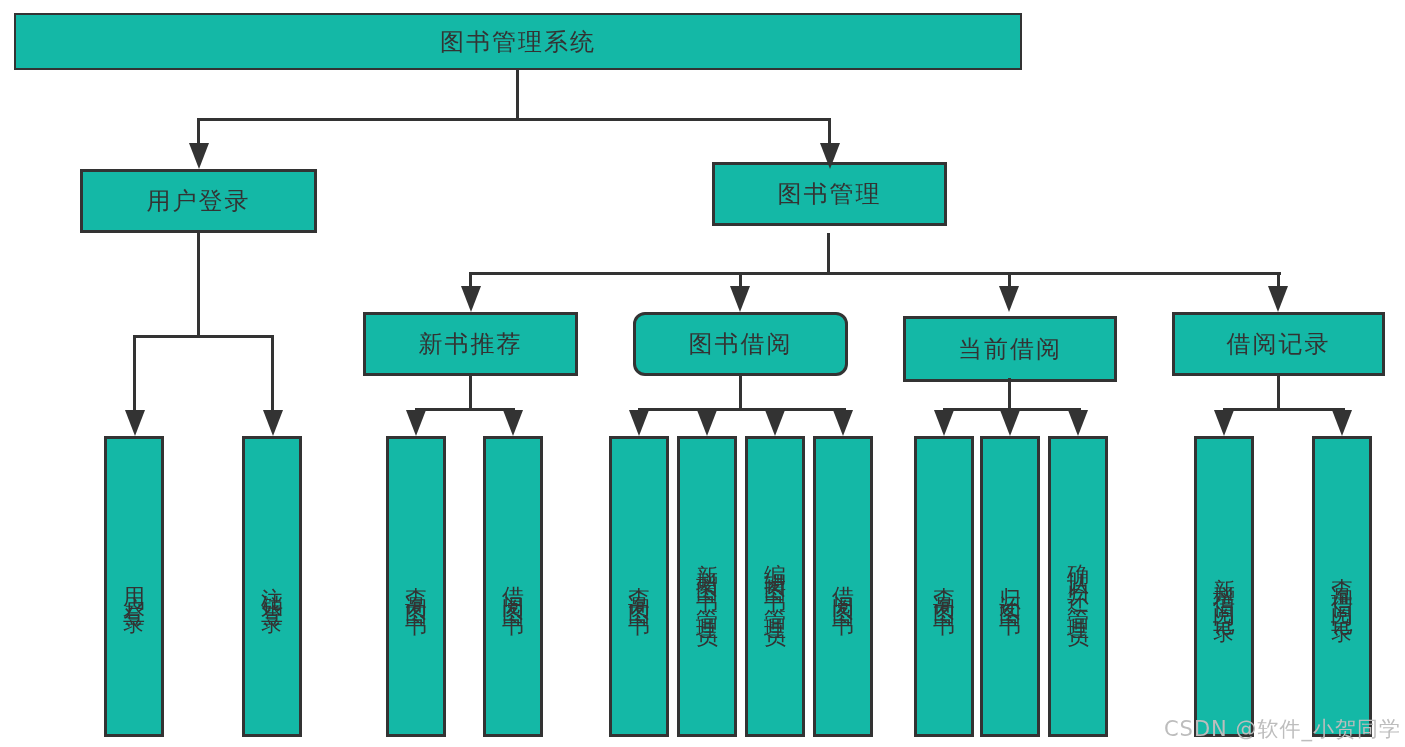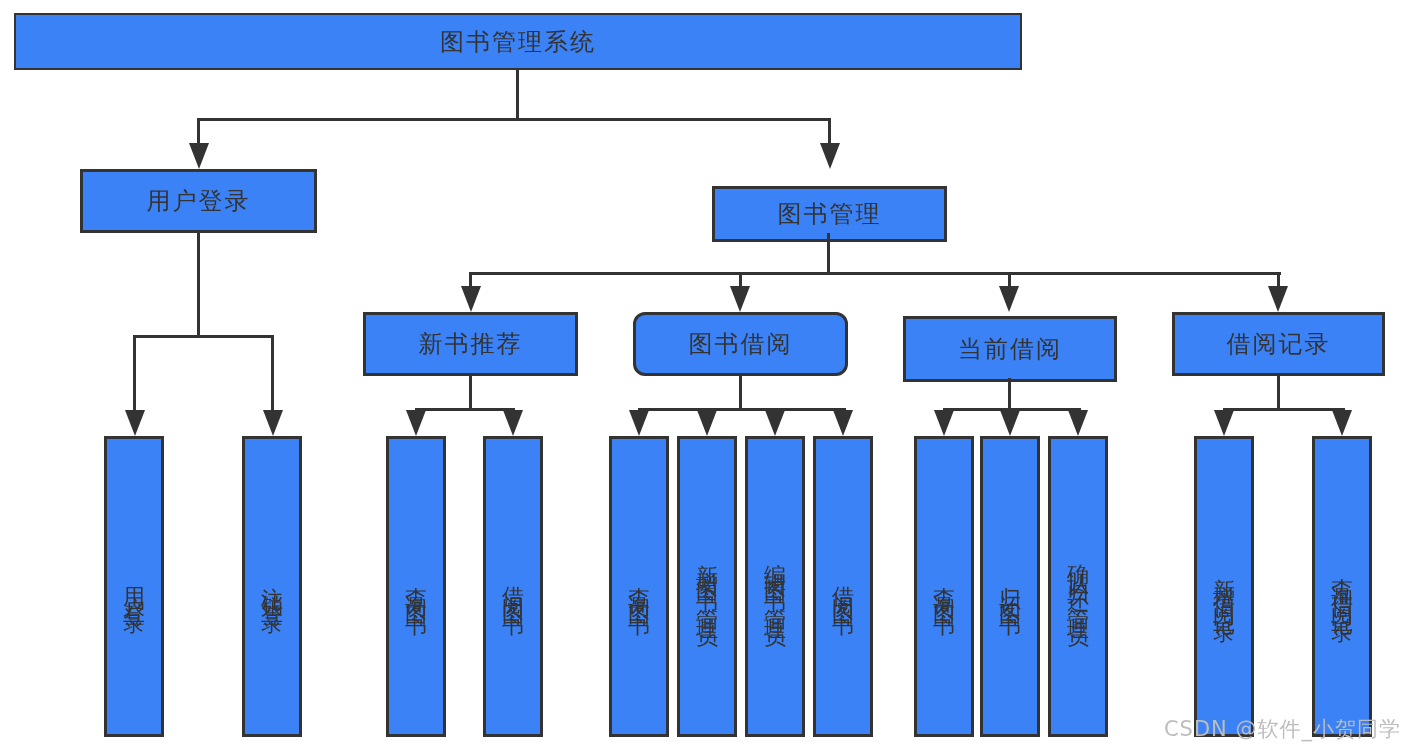--- a/index.html
+++ b/index.html
@@ -11,21 +11,21 @@
   .canvas{
     position:relative;
     width:1405px;height:747px;
     background:var(--bg);
     font-family:"DejaVu Sans","Liberation Sans",sans-serif;
     color:var(--text);
     overflow:hidden;
   }
   .box{
     position:absolute;
-    background:#3b82f6;
+    background:#14b8a6;
     border:3px solid var(--line);
     display:flex;
     align-items:center;
     justify-content:center;
     box-sizing:border-box;
   }
   .box.root{border-width:2px;}
   .hlabel{
     font-size:24px;
     letter-spacing:2px;
@@ -63,21 +63,21 @@
 
 <div class="canvas">
 
   <div class="box root" style="left:14px;top:13px;width:1008px;height:57px;">
     <span class="hlabel">图书管理系统</span>
   </div>
 
   <div class="box" style="left:80px;top:169px;width:237px;height:64px;">
     <span class="hlabel">用户登录</span>
   </div>
-  <div class="box" style="left:712px;top:186px;width:235px;height:56px;">
+  <div class="box" style="left:712px;top:162px;width:235px;height:64px;">
     <span class="hlabel">图书管理</span>
   </div>
 
   <div class="box" style="left:363px;top:312px;width:215px;height:64px;">
     <span class="hlabel">新书推荐</span>
   </div>
   <div class="box" style="left:633px;top:312px;width:215px;height:64px;border-radius:12px;">
     <span class="hlabel">图书借阅</span>
   </div>
   <div class="box" style="left:903px;top:316px;width:214px;height:66px;">

